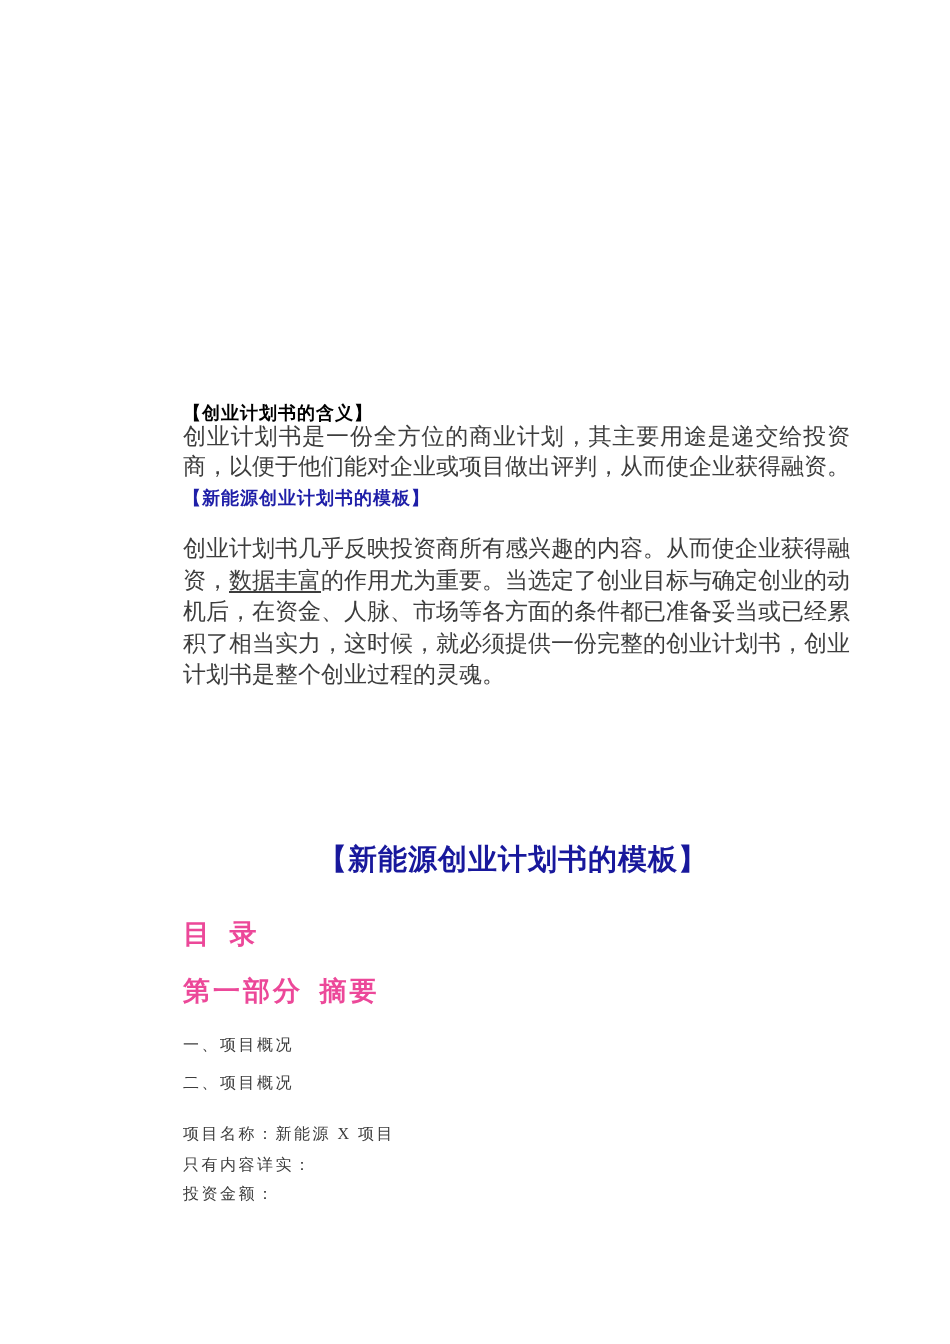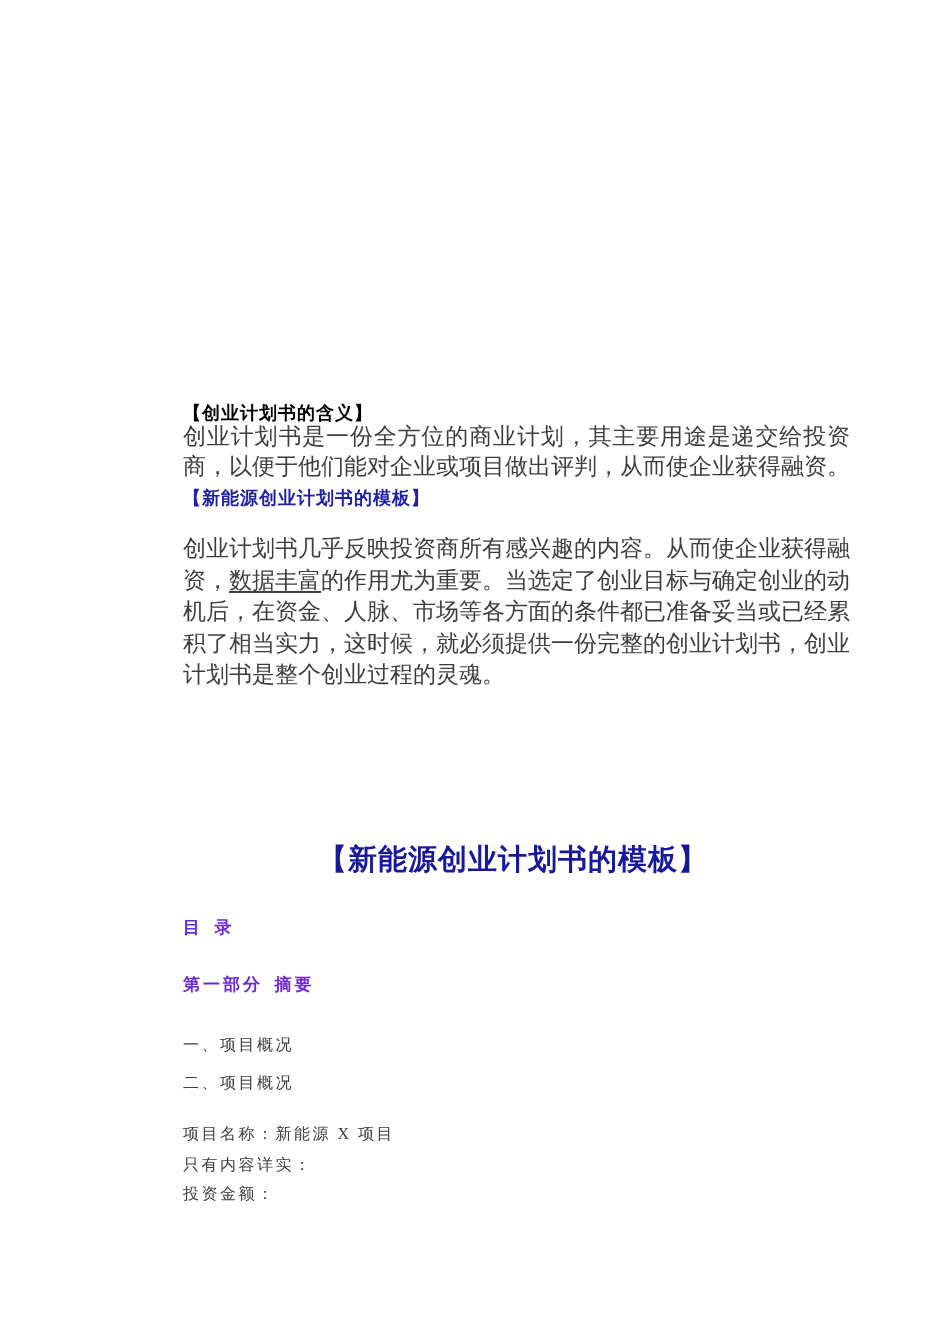--- a/index.html
+++ b/index.html
@@ -52,23 +52,23 @@
     text-align: center;
     font-family: "Liberation Sans", "DejaVu Sans", sans-serif;
     font-weight: bold;
     font-size: 29px;
     letter-spacing: 1px;
     color: #18189c;
   }
   .h-medblue {
     font-family: Liberation Serif, serif;
     font-weight: bold;
-    font-size: 17px;
+    font-size: 27px;
     letter-spacing: 3px;
-    color: #6d28d9;
+    color: #ec4899;
   }
   .toc-heading { top: 916px; }
   .part1-heading { top: 973px; }
   .doc-item {
     font-size: 16px;
     letter-spacing: 2.5px;
     color: #3d3d3d;
   }
   .item-1 { top: 1035px; }
   .item-2 { top: 1073px; }

